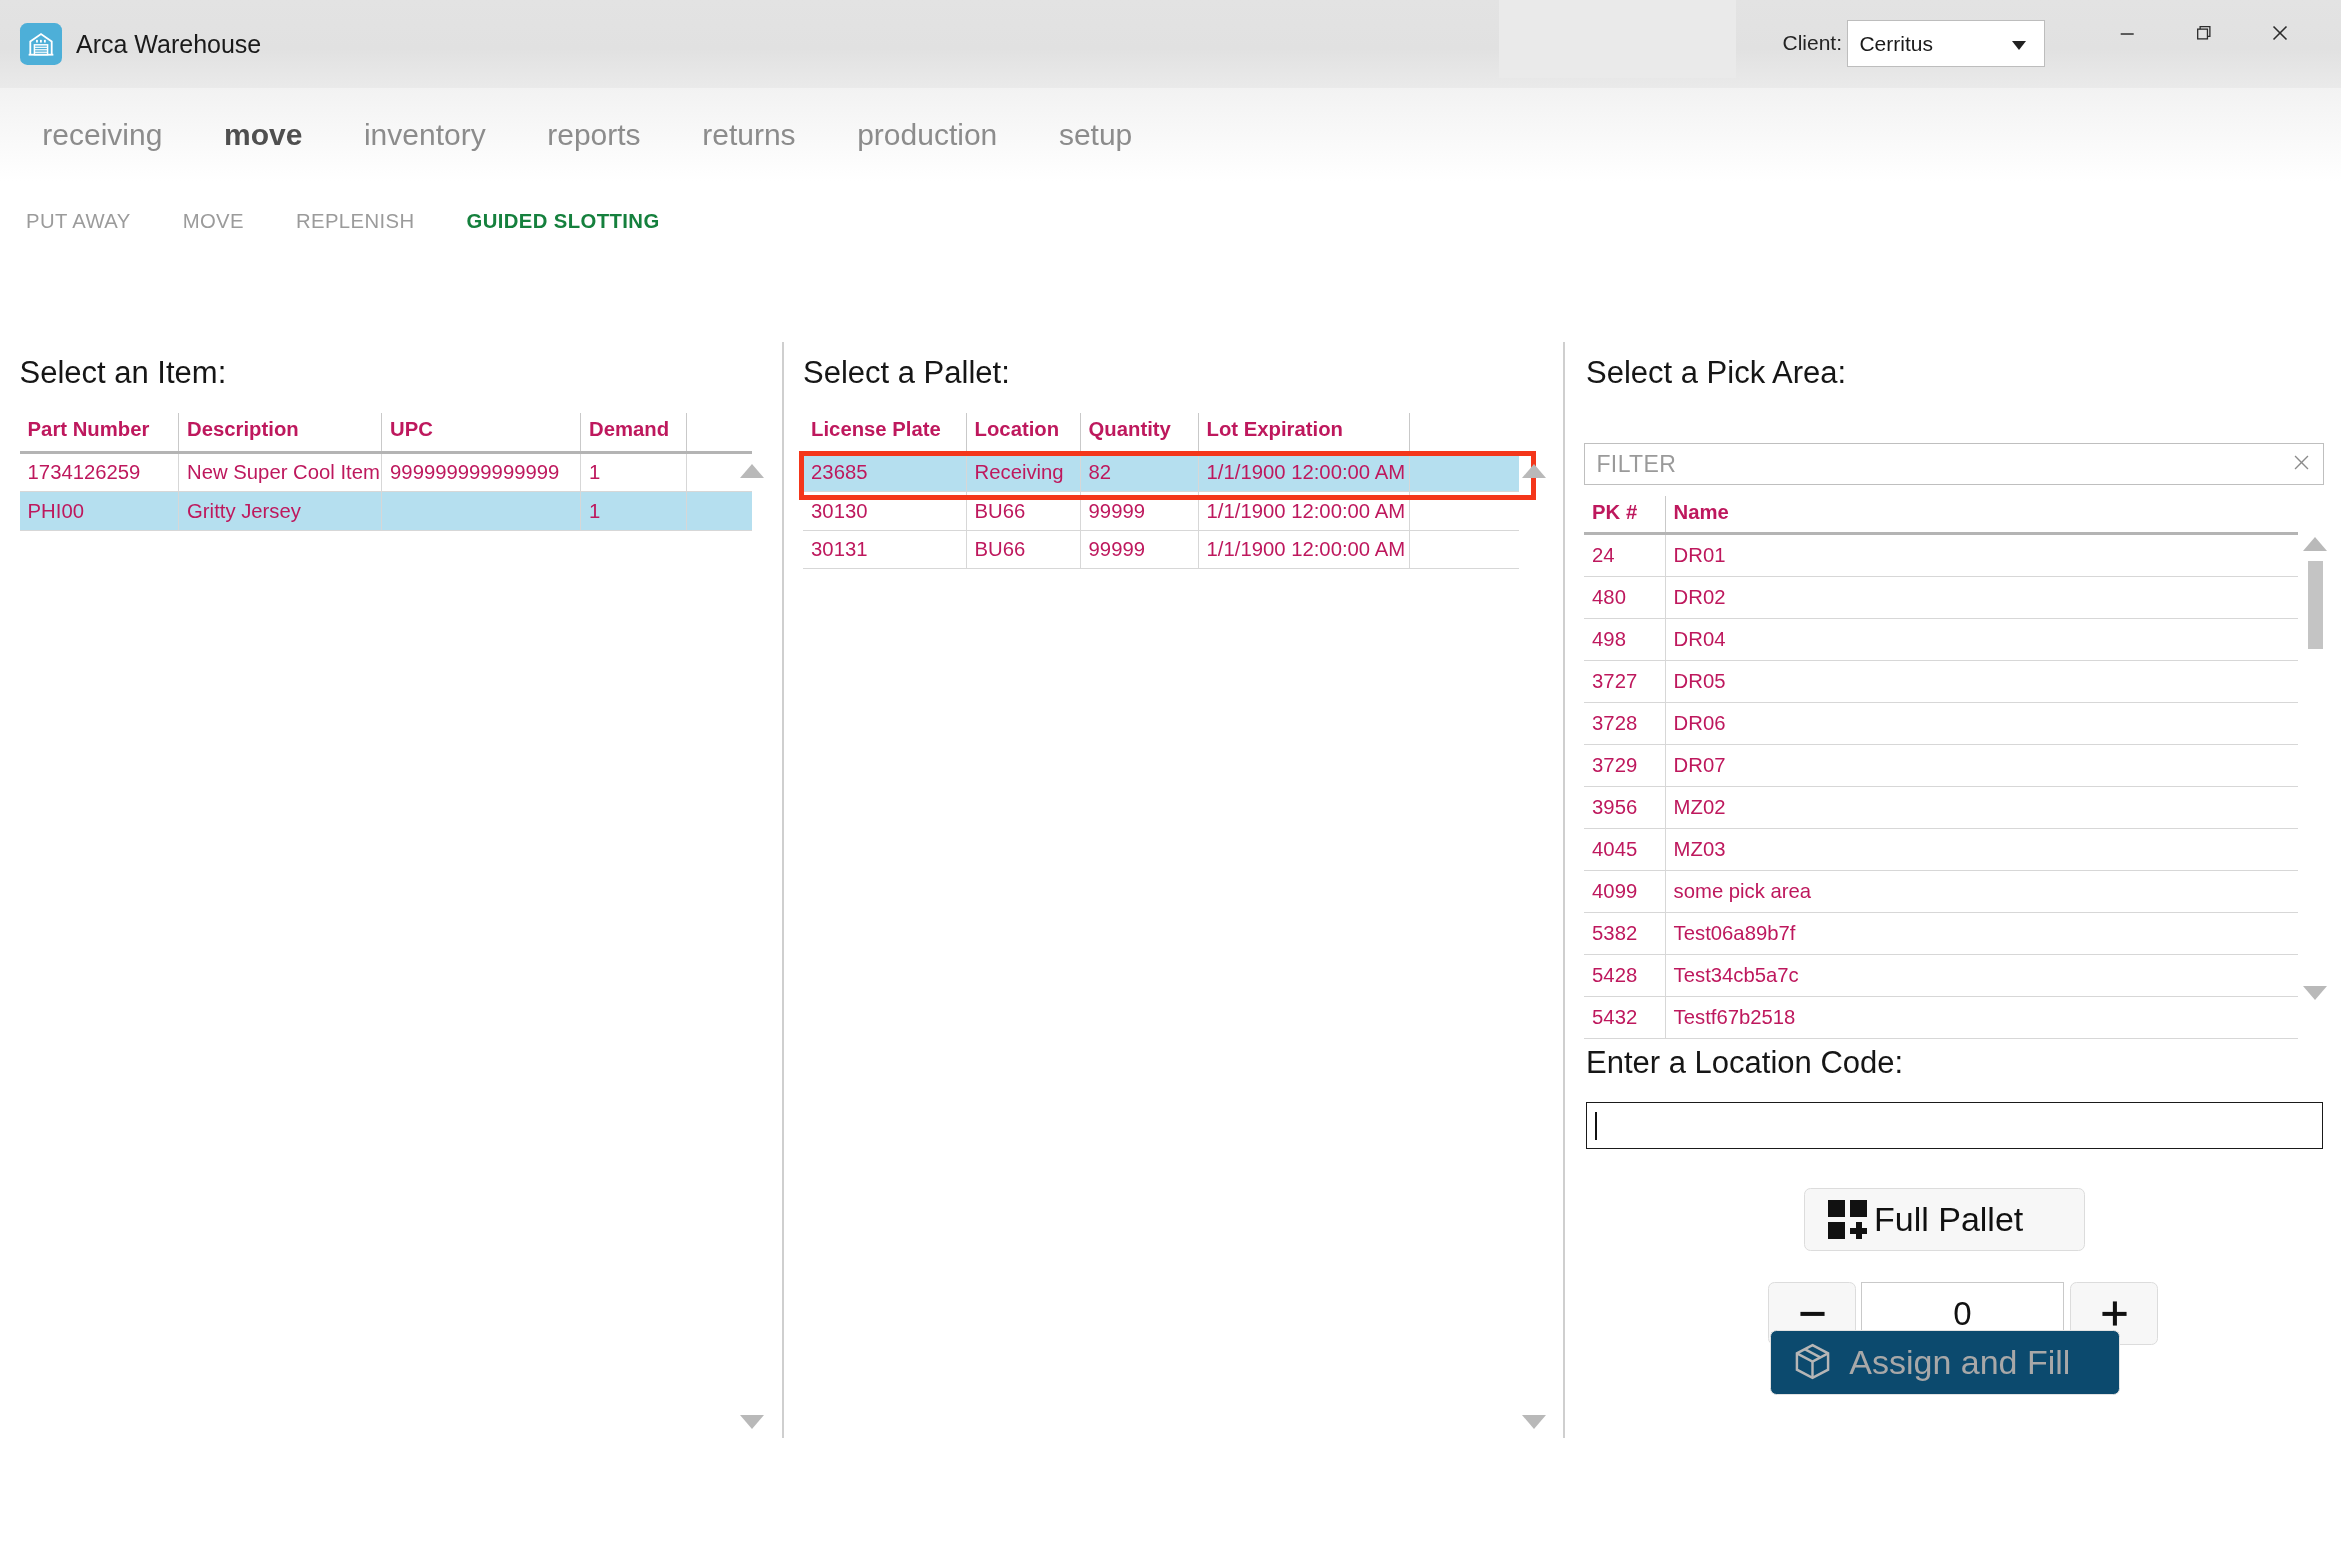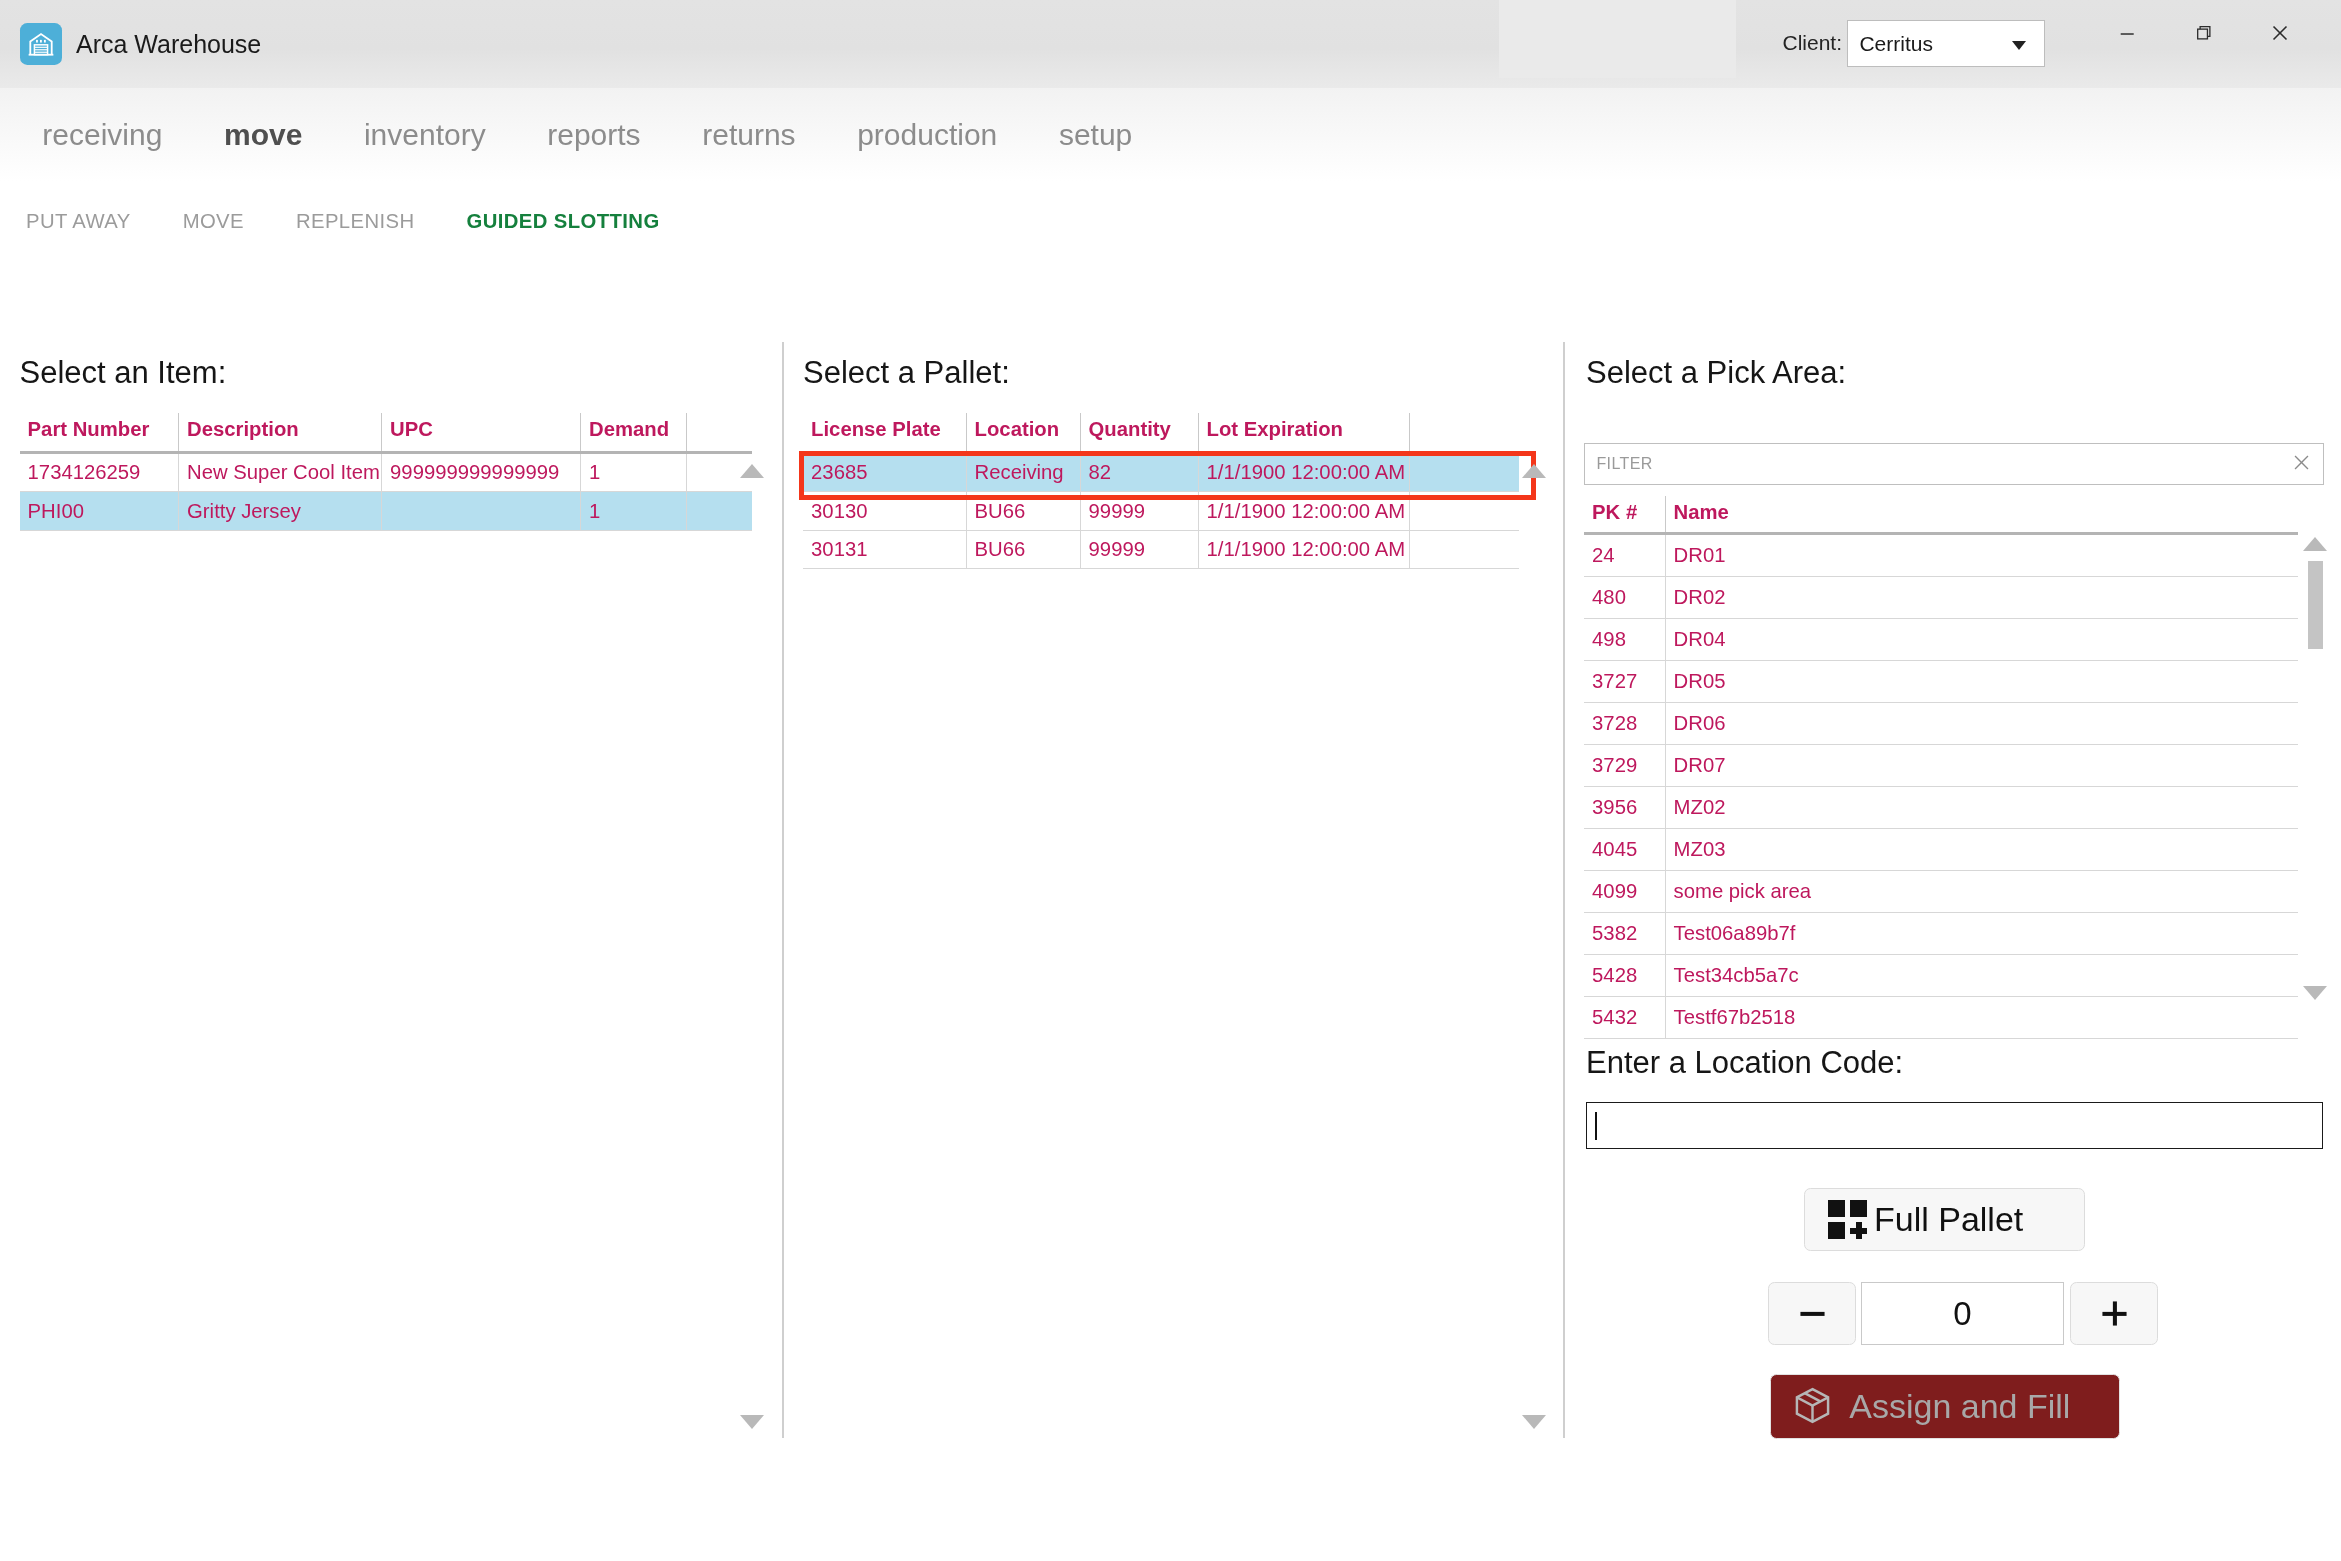--- a/index.html
+++ b/index.html
@@ -227,21 +227,21 @@
     position: absolute;
     left: 1584px; top: 443px;
     width: 740px; height: 42px;
     border: 0.8px solid #bfbfbf;
     box-sizing: border-box;
     background: #fff;
     display: flex; align-items: center;
     padding: 0 11.4px;
   }
   .filter-text {
-    font-size: 16px;
+    font-size: 23px;
     color: #9a9a9a;
     letter-spacing: 0.4px;
     flex: 1;
   }
 
   
   .loc-title {
     position: absolute;
     left: 1586px; top: 1045px;
     font-size: 31px;
@@ -295,24 +295,24 @@
     position: absolute;
     left: 1861px; top: 1282px;
     width: 203px; height: 63px;
     background: #fff;
     border: 0.8px solid #c9c9c9;
     box-sizing: border-box;
     display: flex; align-items: center; justify-content: center;
     font-size: 33px; color: #111;
   }
   .btn-assign {
-    left: 1770px; top: 1374px;
+    left: 1770px; top: 1330px;
     width: 350px; height: 65px;
     padding-left: 21px;
-    background: #7f1d1d;
+    background: #0c4a6e;
     border: 0.8px solid #e2e2e2;
   }
   .btn-assign .label {
     font-size: 34px; color: #a8a8a8; margin-left: 16.3px;
   }
 
   .fp-icon { position: relative; width: 39px; height: 39px; }
   .fp-icon i {
     position: absolute; background: #111;
     width: 17px; height: 17px;

